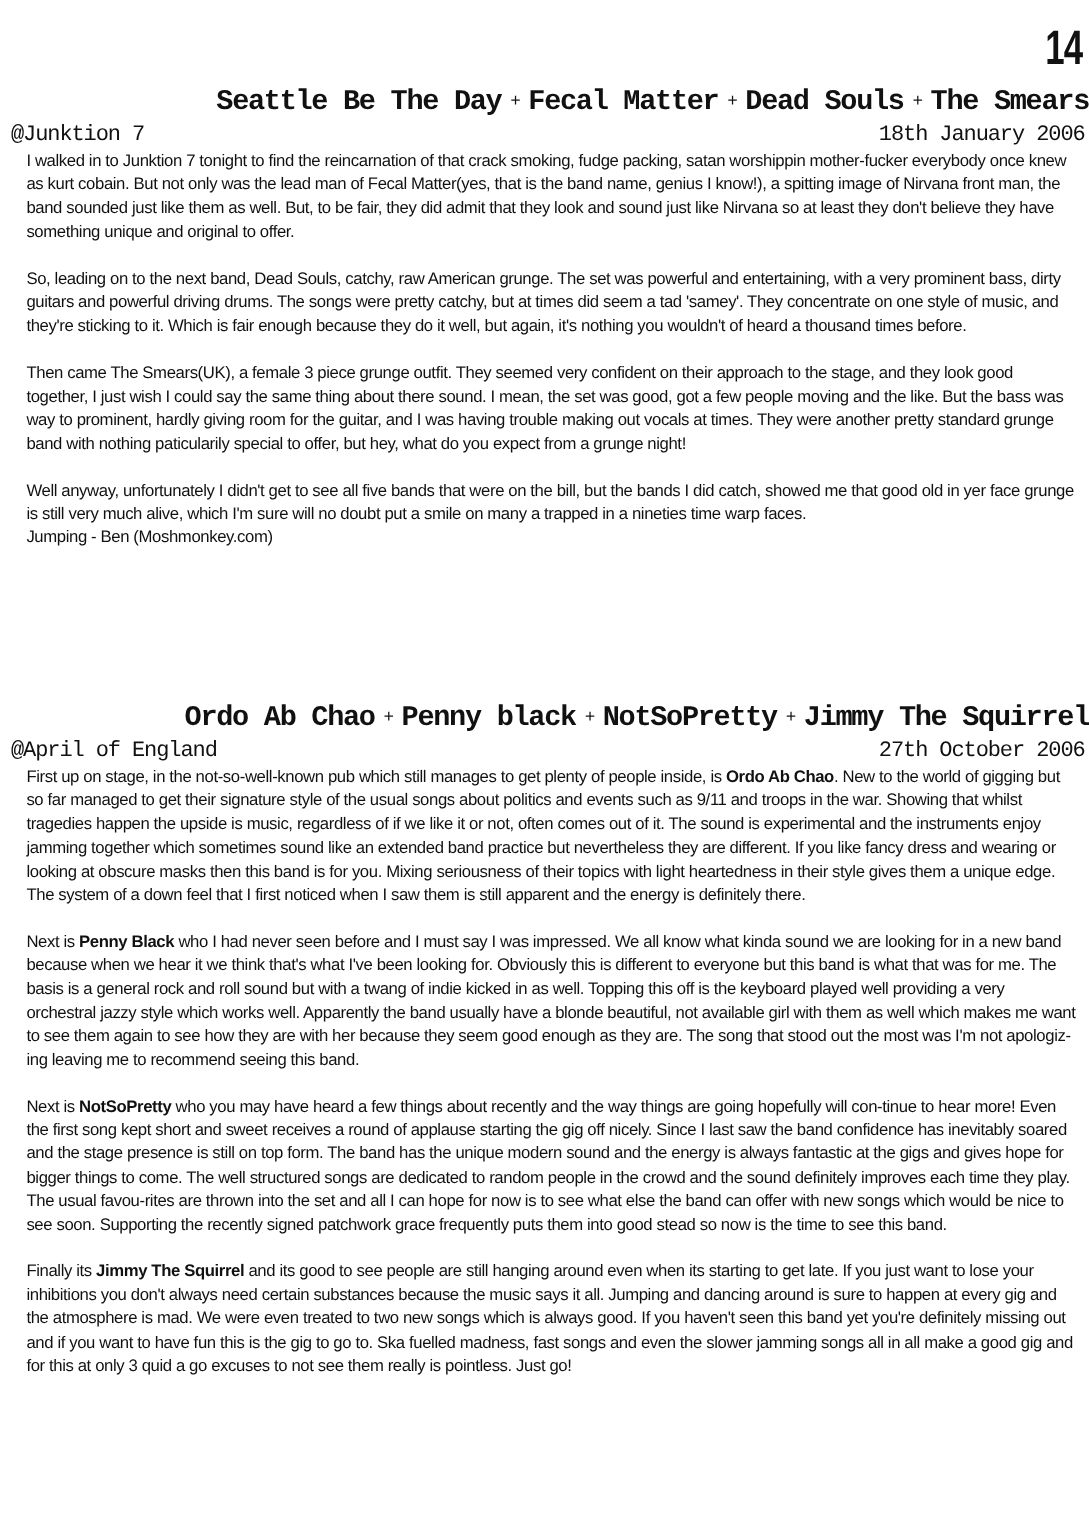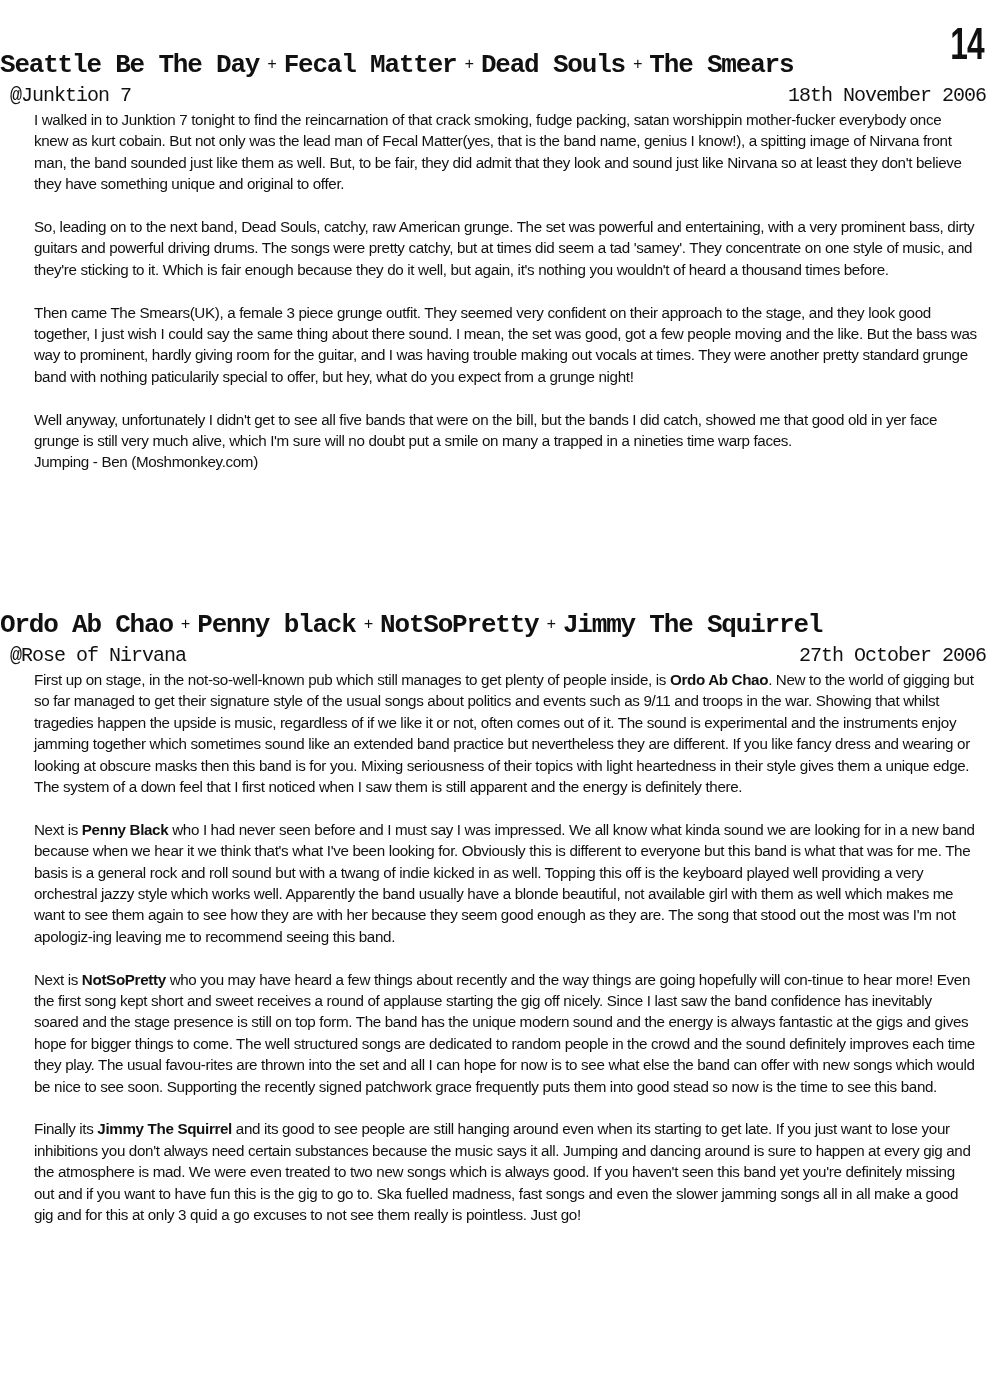--- a/index.html
+++ b/index.html
@@ -29,23 +29,24 @@
     .section {
       position: absolute;
       left: 0;
       width: 990px;
     }
     .gig-title {
       font-family: "Liberation Mono", monospace;
       font-weight: bold;
       font-size: 26px;
       line-height: 30px;
-      text-align: left;
+      text-align: right;
       letter-spacing: -1.2px;
       white-space: nowrap;
+      margin-top: 27px;
     }
     .gig-title .plus {
       font-size: 16px;
       font-weight: normal;
       margin: 0 8px;
       position: relative;
       top: -3px;
     }
     .meta-row {
       position: relative;
@@ -60,21 +61,21 @@
       left: 10px;
     }
     .meta-row .date {
       position: absolute;
       right: 4px;
     }
     .body-text {
       font-family: "Liberation Sans", sans-serif;
       font-size: 15.2px;
       line-height: 21.4px;
-      padding: 0 12px 0 34px;
+      padding: 0 12px 0 24px;
       letter-spacing: -0.35px;
     }
     .body-text p {
       margin: 0;
     }
     .body-text p.gap {
       margin-top: 21.4px;
     }
     .body-text b {
       font-weight: bold;
@@ -84,37 +85,37 @@
 <body>
 
 <div class="page-number">14</div>
 
 <section class="section" style="top:50px;">
   <div class="gig-title">
     <span>Seattle Be The Day</span><span class="plus">+</span><span>Fecal Matter</span><span class="plus">+</span><span>Dead Souls</span><span class="plus">+</span><span>The Smears</span>
   </div>
   <div class="meta-row">
     <span class="venue">@Junktion 7</span>
-    <span class="date">18th November 2006</span>
+    <span class="date">18th January 2006</span>
   </div>
   <div class="body-text">
     <p>I walked in to Junktion 7 tonight to find the reincarnation of that crack smoking, fudge packing, satan worshippin mother-fucker everybody once knew as kurt cobain. But not only was the lead man of Fecal Matter(yes, that is the band name, genius I know!), a spitting image of Nirvana front man, the band sounded just like them as well. But, to be fair, they did admit that they look and sound just like Nirvana so at least they don't believe they have something unique and original to offer.</p>
     <p class="gap">So, leading on to the next band, Dead Souls, catchy, raw American grunge. The set was powerful and entertaining, with a very prominent bass, dirty guitars and powerful driving drums. The songs were pretty catchy, but at times did seem a tad 'samey'. They concentrate on one style of music, and they're sticking to it. Which is fair enough because they do it well, but again, it's nothing you wouldn't of heard a thousand times before.</p>
     <p class="gap">Then came The Smears(UK), a female 3 piece grunge outfit. They seemed very confident on their approach to the stage, and they look good together, I just wish I could say the same thing about there sound. I mean, the set was good, got a few people moving and the like. But the bass was way to prominent, hardly giving room for the guitar, and I was having trouble making out vocals at times. They were another pretty standard grunge band with nothing paticularily special to offer, but hey, what do you expect from a grunge night!</p>
     <p class="gap">Well anyway, unfortunately I didn't get to see all five bands that were on the bill, but the bands I did catch, showed me that good old in yer face grunge is still very much alive, which I'm sure will no doubt put a smile on many a trapped in a nineties time warp faces.</p>
     <p>Jumping - Ben (Moshmonkey.com)</p>
   </div>
 </section>
 
 <section class="section" style="top:610px;">
   <div class="gig-title">
     <span>Ordo Ab Chao</span><span class="plus">+</span><span>Penny black</span><span class="plus">+</span><span>NotSoPretty</span><span class="plus">+</span><span>Jimmy The Squirrel</span>
   </div>
   <div class="meta-row">
-    <span class="venue">@Rose of Nirvana</span>
+    <span class="venue">@April of England</span>
     <span class="date">27th October 2006</span>
   </div>
   <div class="body-text">
     <p><span> First up on stage, in the not-so-well-known pub which still manages to get plenty of people inside, is </span><b>Ordo Ab Chao</b><span>. New to the world of gigging but so far managed to get their signature style of the usual songs about politics and events such as 9/11 and troops in the war. Showing that whilst tragedies happen the upside is music, regardless of if we like it or not, often comes out of it. The sound is experimental and the instruments enjoy jamming together which sometimes sound like an extended band practice but nevertheless they are different. If you like fancy dress and wearing or looking at obscure masks then this band is for you. Mixing seriousness of their topics with light heartedness in their style gives them a unique edge. The system of a down feel that I first noticed when I saw them is still apparent and the energy is definitely there.</span></p>
     <p class="gap"><span>Next is </span><b>Penny Black</b><span> who I had never seen before and I must say I was impressed. We all know what kinda sound we are looking for in a new band because when we hear it we think that's what I've been looking for. Obviously this is different to everyone but this band is what that was for me. The basis is a general rock and roll sound but with a twang of indie kicked in as well. Topping this off is the keyboard played well providing a very orchestral jazzy style which works well. Apparently the band usually have a blonde beautiful, not available girl with them as well which makes me want to see them again to see how they are with her because they seem good enough as they are. The song that stood out the most was I'm not apologiz-ing leaving me to recommend seeing this band.</span></p>
     <p class="gap"><span>Next is </span><b>NotSoPretty</b><span> who you may have heard a few things about recently and the way things are going hopefully will con-tinue to hear more! Even the first song kept short and sweet receives a round of applause starting the gig off nicely. Since I last saw the band confidence has inevitably soared and the stage presence is still on top form. The band has the unique modern sound and the energy is always fantastic at the gigs and gives hope for bigger things to come. The well structured songs are dedicated to random people in the crowd and the sound definitely improves each time they play. The usual favou-rites are thrown into the set and all I can hope for now is to see what else the band can offer with new songs which would be nice to see soon. Supporting the recently signed patchwork grace frequently puts them into good stead so now is the time to see this band.</span></p>
     <p class="gap"><span>Finally its </span><b>Jimmy The Squirrel</b><span> and its good to see people are still hanging around even when its starting to get late. If you just want to lose your inhibitions you don't always need certain substances because the music says it all. Jumping and dancing around is sure to happen at every gig and the atmosphere is mad. We were even treated to two new songs which is always good. If you haven't seen this band yet you're definitely missing out and if you want to have fun this is the gig to go to. Ska fuelled madness, fast songs and even the slower jamming songs all in all make a good gig and for this at only 3 quid a go excuses to not see them really is pointless. Just go!</span></p>
   </div>
 </section>
 

